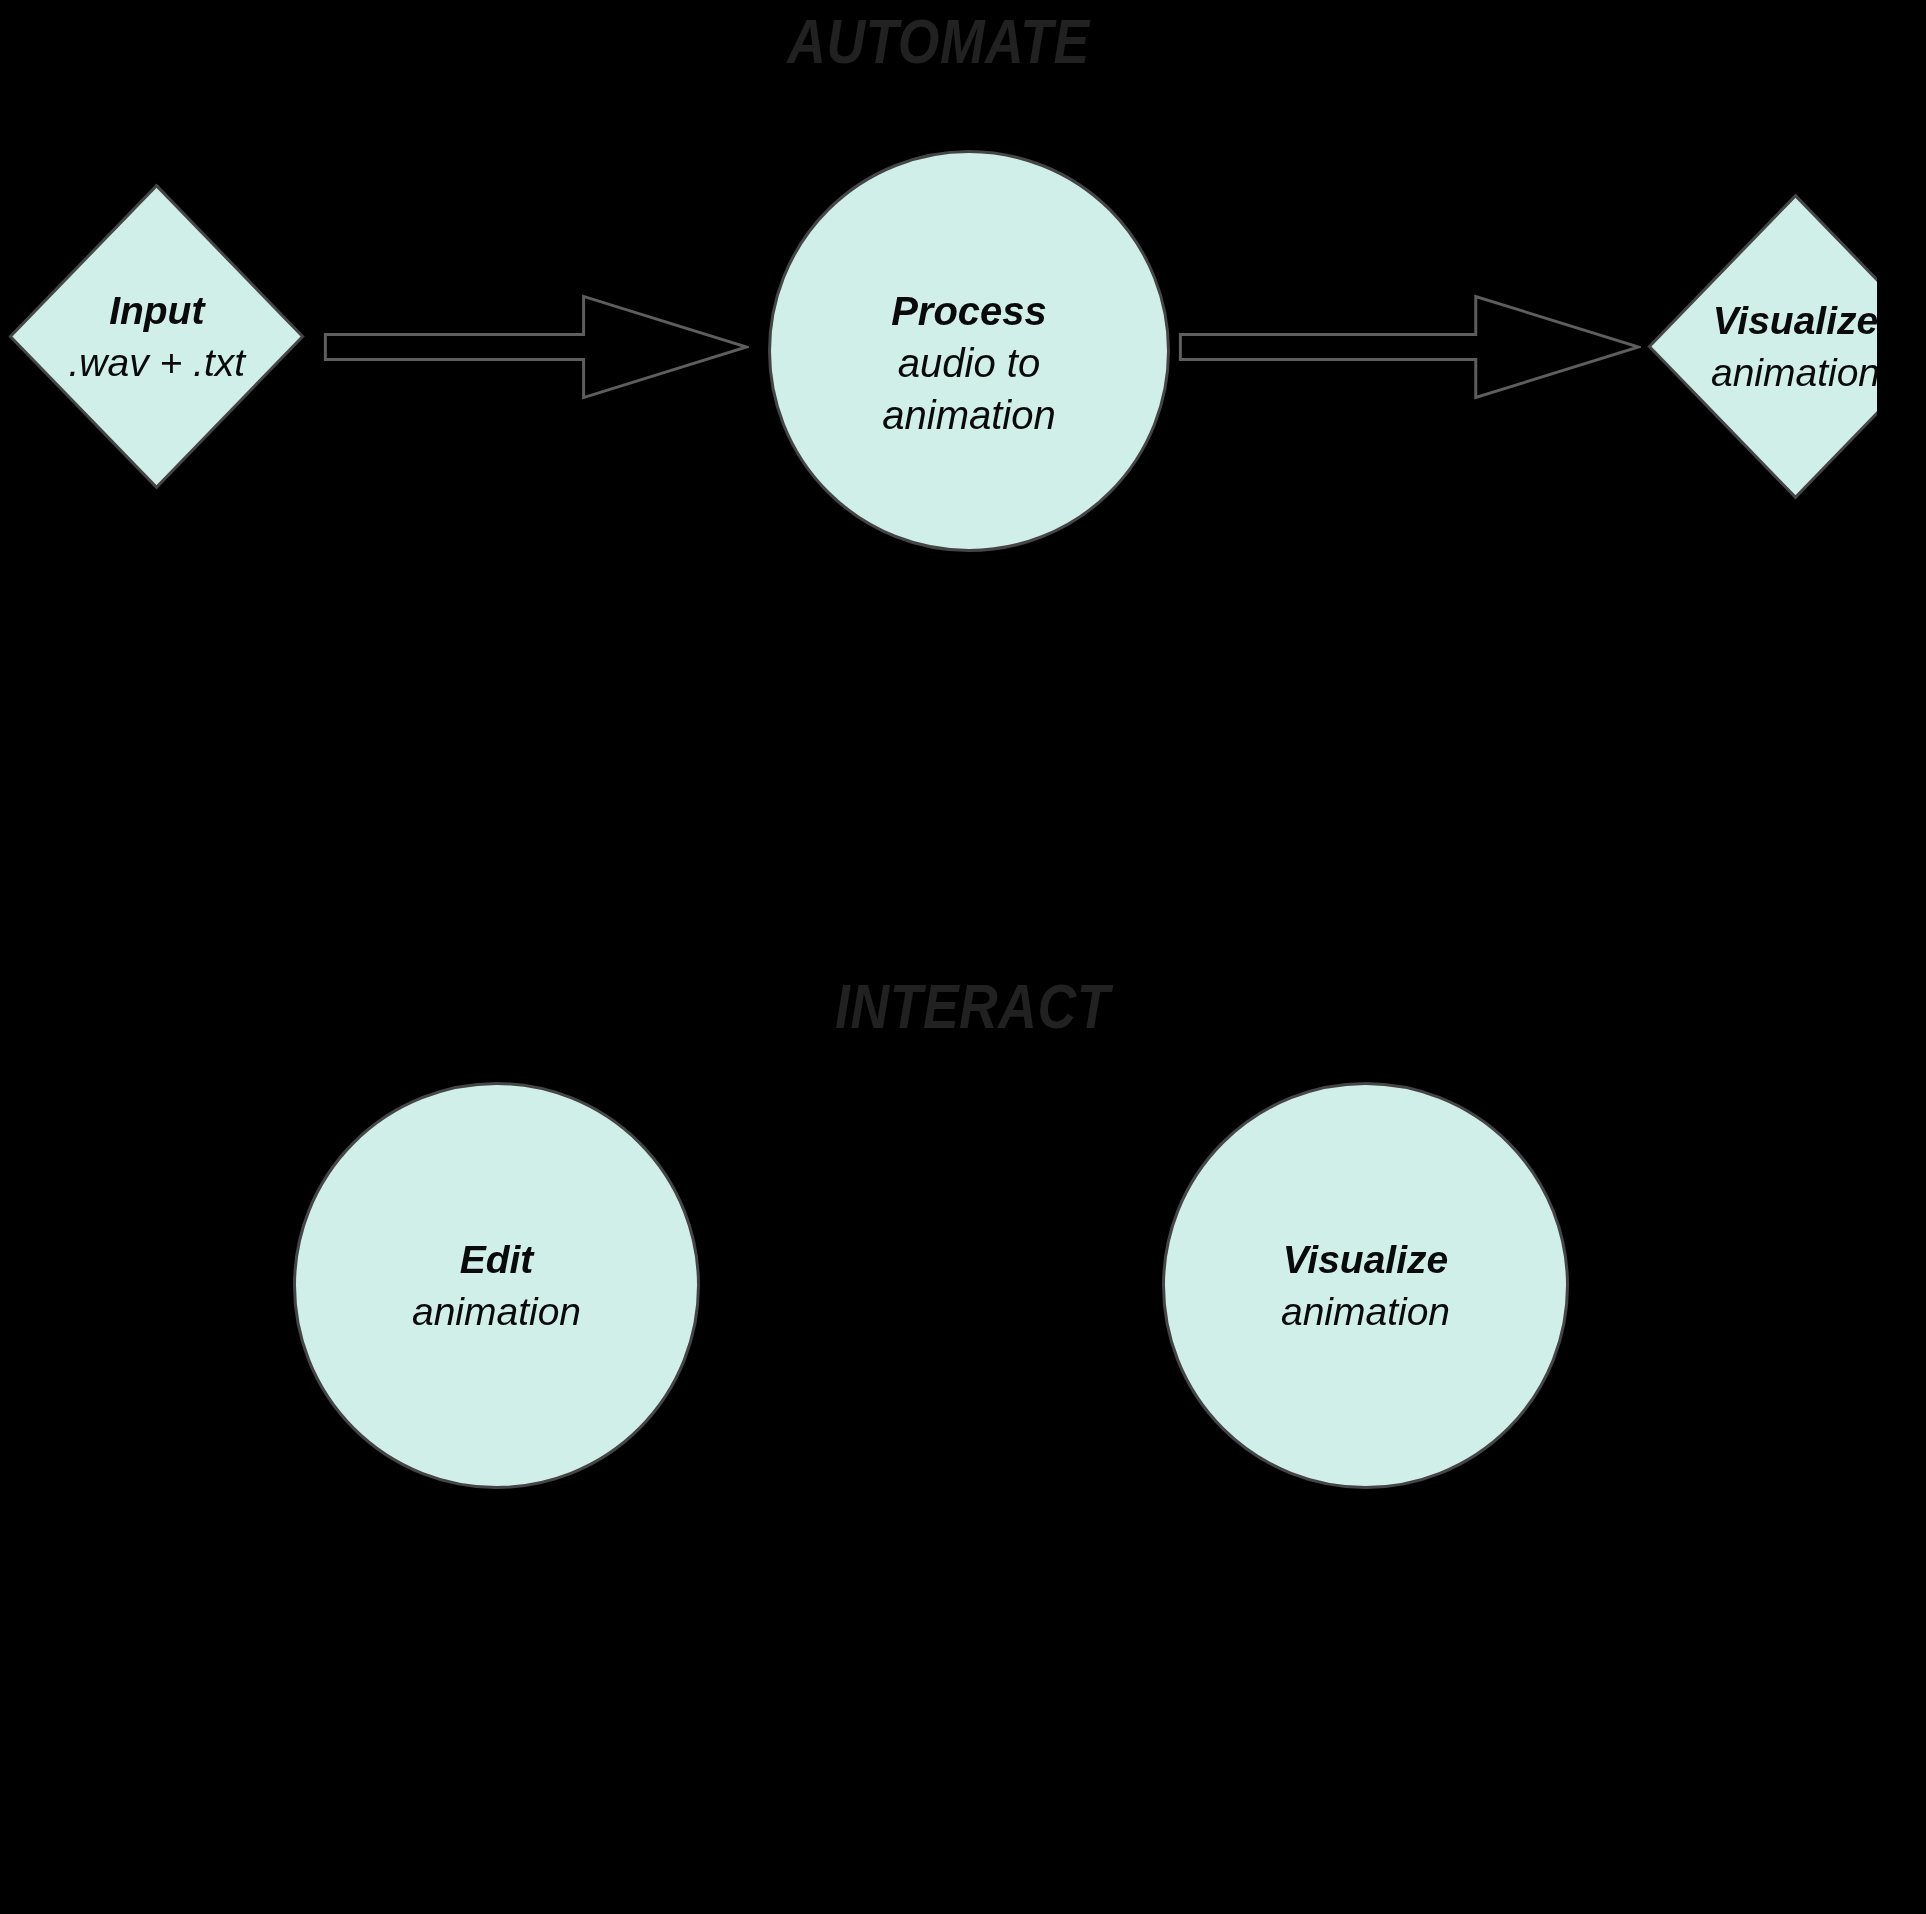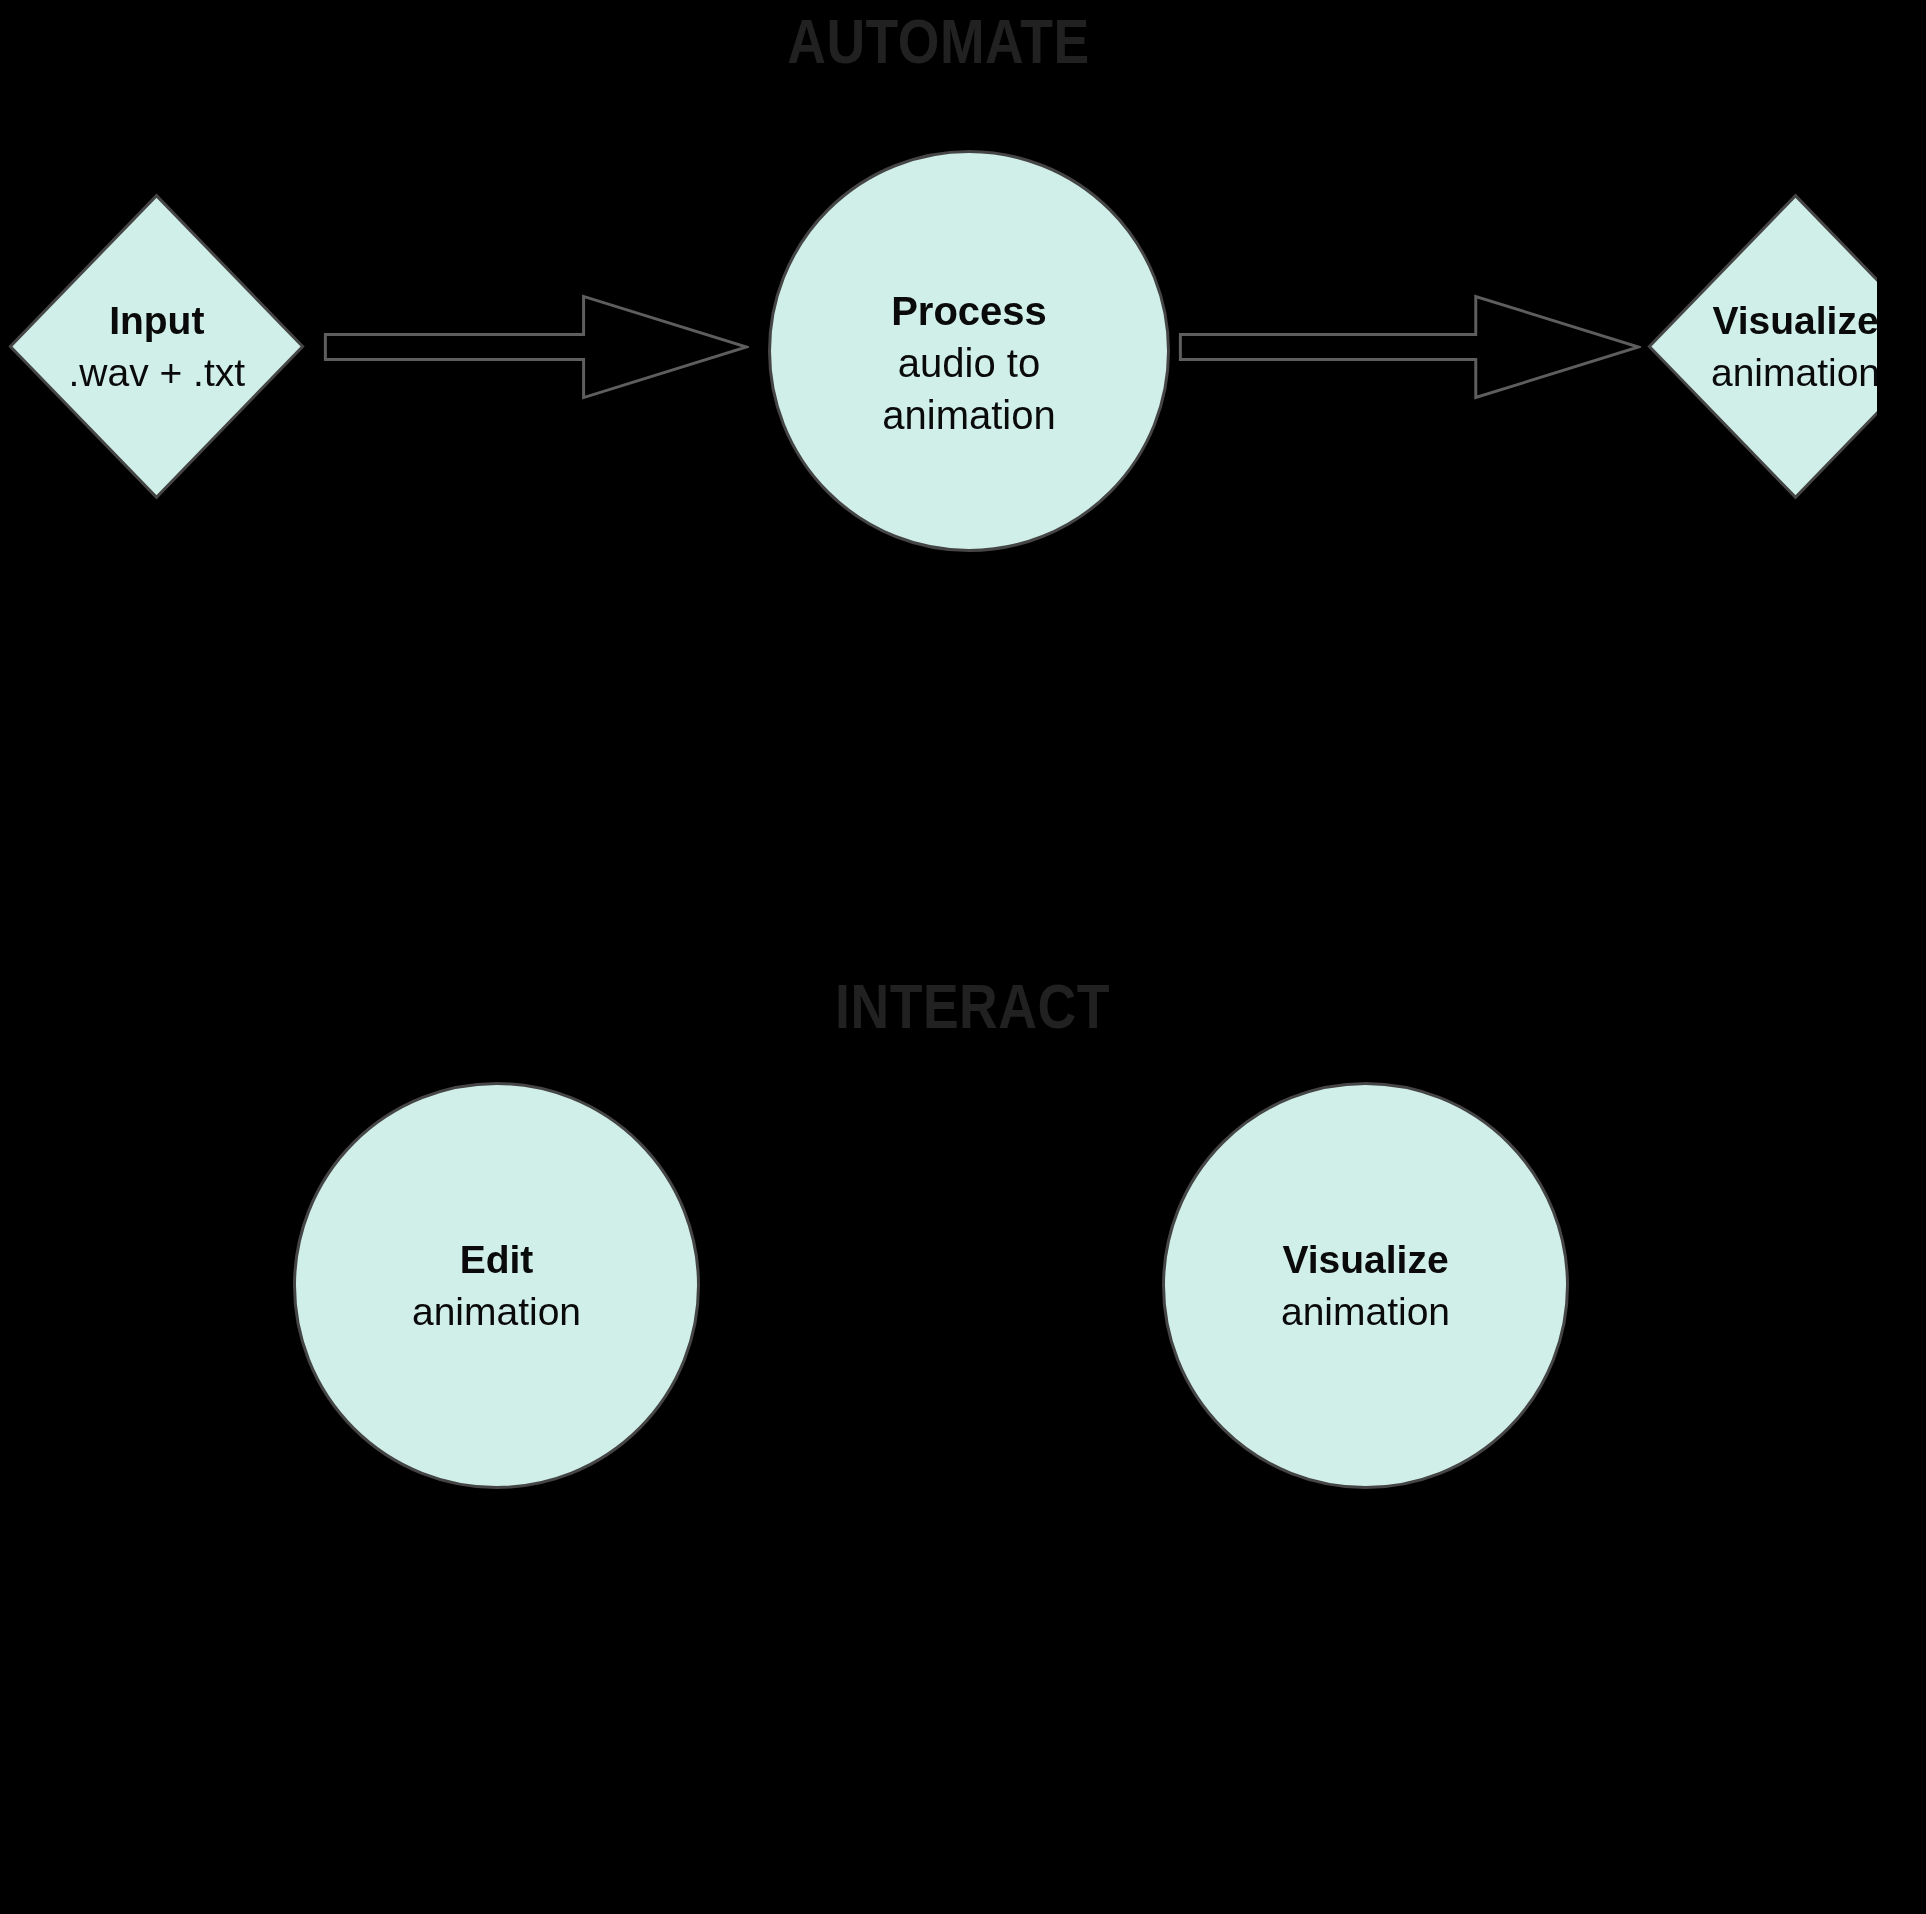--- a/index.html
+++ b/index.html
@@ -7,20 +7,21 @@
     padding: 0;
     background: #000000;
   }
   .canvas {
     position: relative;
     width: 1877px;
     height: 1915px;
     background: #000000;
     overflow: hidden;
     font-family: "Liberation Sans", sans-serif;
+    font-style: italic;
   }
 
   
   .heading {
     position: absolute;
     width: 100%;
     text-align: center;
     font-size: 63px;
     font-weight: bold;
     color: #212121;
@@ -58,21 +59,21 @@
     background: #d0efe9;
     border: 3px solid #454545;
     box-sizing: border-box;
   }
   .node.process  { left: 768px; top: 150px;  width: 402px; height: 402px; }
   .node.process .node-label { padding-top: 24px; font-size: 40px; align-items: center; }
   .node.edit      { left: 293px;  top: 1082px; width: 407px; height: 407px; }
   .node.visualize { left: 1162px; top: 1082px; width: 407px; height: 407px; }
 
   
-  .node.input     { left: 8.3px;   top: 193px; width: 297px; height: 307px; }
+  .node.input     { left: 8.3px;   top: 183px; width: 297px; height: 307px; }
   .node.integrate { left: 1647px; top: 193px; width: 297px; height: 307px; }
   .diamond-svg { position: absolute; inset: 0; width: 100%; height: 100%; }
   .diamond-svg polygon { fill: #d0efe9; stroke: #454545; stroke-width: 5; }
 
   
   .arrow { position: absolute; }
   .arrow polygon { fill: #000000; stroke: #5e5e5e; stroke-width: 5; stroke-linejoin: miter; }
   .arrow.arrow1 { left: 323px;  top: 294px; width: 426px; height: 106px; }
   .arrow.arrow2 { left: 1178px; top: 294px; width: 463px; height: 106px; }
 </style>

